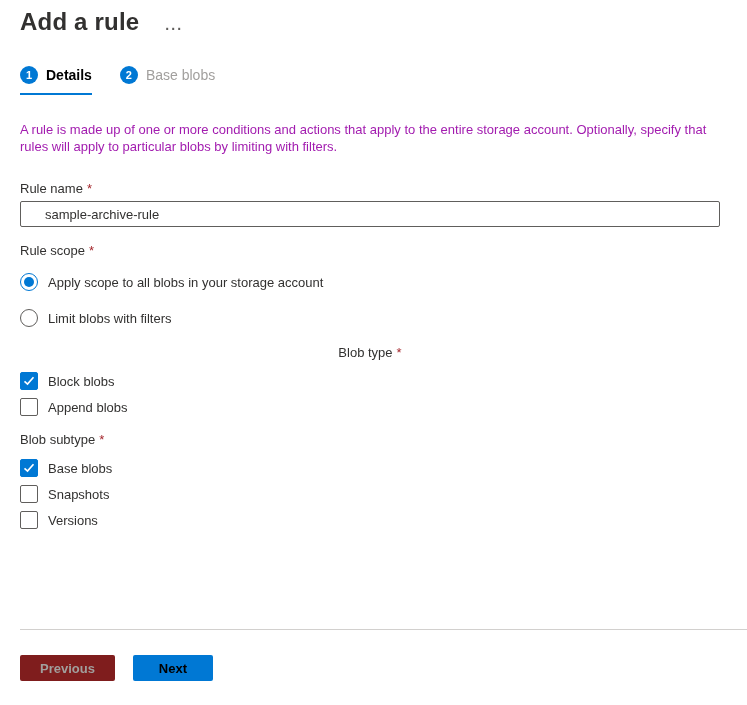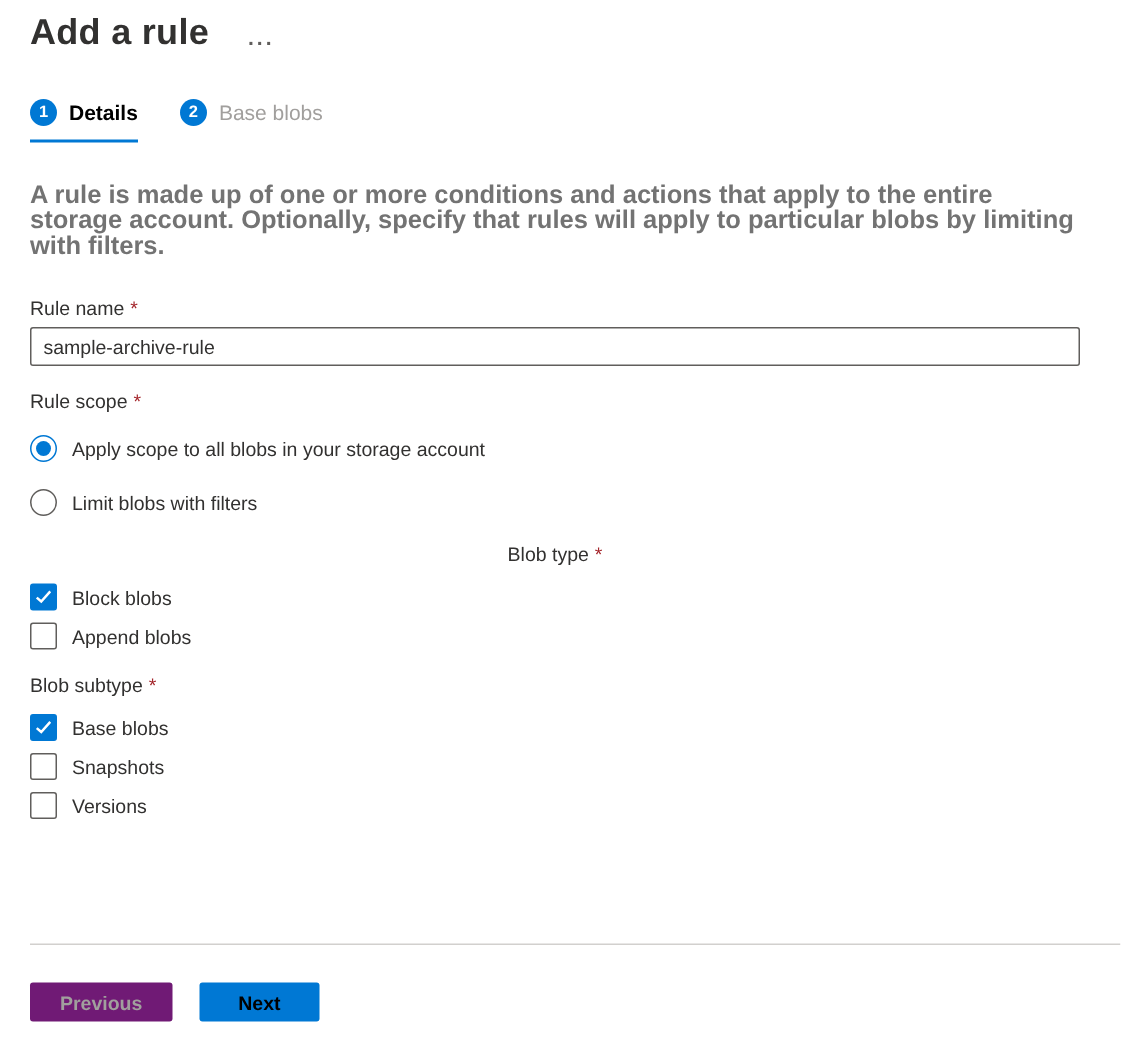--- a/index.html
+++ b/index.html
@@ -35,31 +35,31 @@
     background: #0078d4; color: #ffffff;
     font-size: 11px; font-weight: 700;
     display: flex; align-items: center; justify-content: center;
     flex: none;
   }
   .tab-label { font-size: 14px; font-weight: 600; color: #000000; }
   .tab.inactive .tab-label { color: #a19f9d; font-weight: 400; }
   
   .description {
     margin-top: 26px; max-width: 700px;
-    font-size: 17px; line-height: 17px; color: #737373; font-weight: bold;
+    font-size: 13px; line-height: 17px; color: #a21caf;
   }
   
   .field-label { font-size: 13px; color: #323130; }
   .req { color: #a4262c; margin-left: 4px; font-size: 13px; }
   .rule-name-label { margin-top: 26px; }
   .text-input {
     display: block; margin-top: 5px;
     width: 700px; height: 26px;
     border: 1px solid #605e5c; border-radius: 2px;
-    padding: 0 8px; font-size: 13px; color: #323130;
+    padding: 0 24px; font-size: 13px; color: #323130;
     font-family: "Liberation Sans", sans-serif;
     outline: none; background: #fff;
   }
   .scope-label { margin-top: 16px; }
   .type-label { margin-top: 18px; text-align: center; }
   .subtype-label { margin-top: 16px; }
   
   .radio-group { margin-top: 15px; }
   .radio-option {
     display: flex; align-items: center; gap: 10px;
@@ -94,21 +94,21 @@
     border-top: 1px solid #d2d0ce;
   }
   .footer { position: absolute; left: 20px; top: 655px; display: flex; gap: 18px; }
   .btn {
     height: 26px; border: none; border-radius: 2px;
     font-family: "Liberation Sans", sans-serif;
     font-size: 13px; font-weight: 700;
     display: inline-flex; align-items: center; justify-content: center;
     cursor: pointer;
   }
-  .btn-previous { min-width: 93px; background: #701a75; color: #a19f9d; padding: 0 20px; }
+  .btn-previous { min-width: 93px; background: #7f1d1d; color: #a19f9d; padding: 0 20px; }
   .btn-next { min-width: 80px; background: #0078d4; color: #000000; padding: 0 24px; }
 </style>
 </head>
 <body>
 
 <div class="page">
 
   <div class="header">
     <div class="title">Add a rule</div>
     <div class="ellipsis">...</div>

